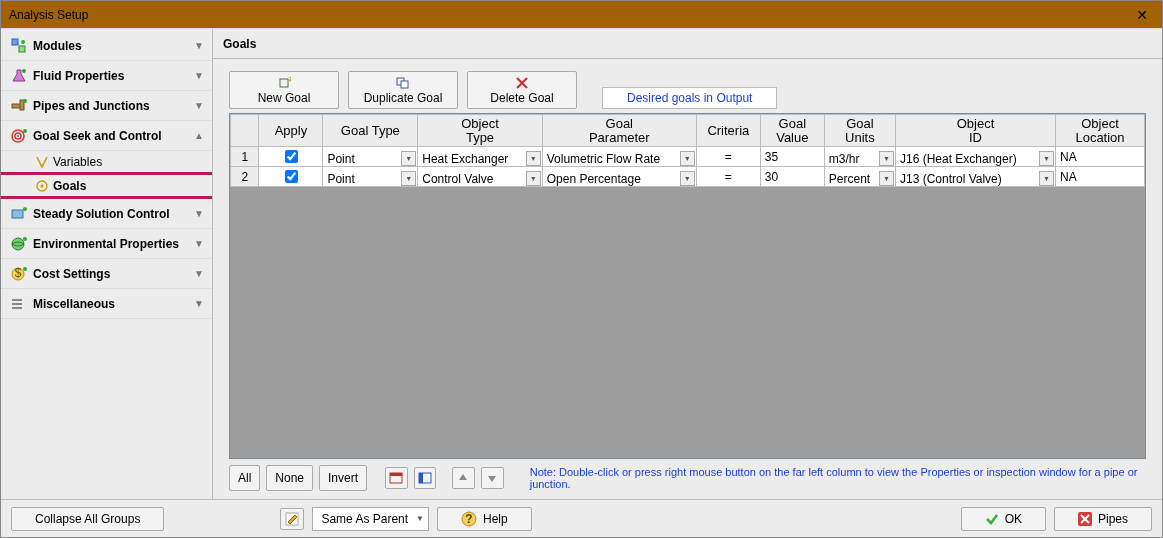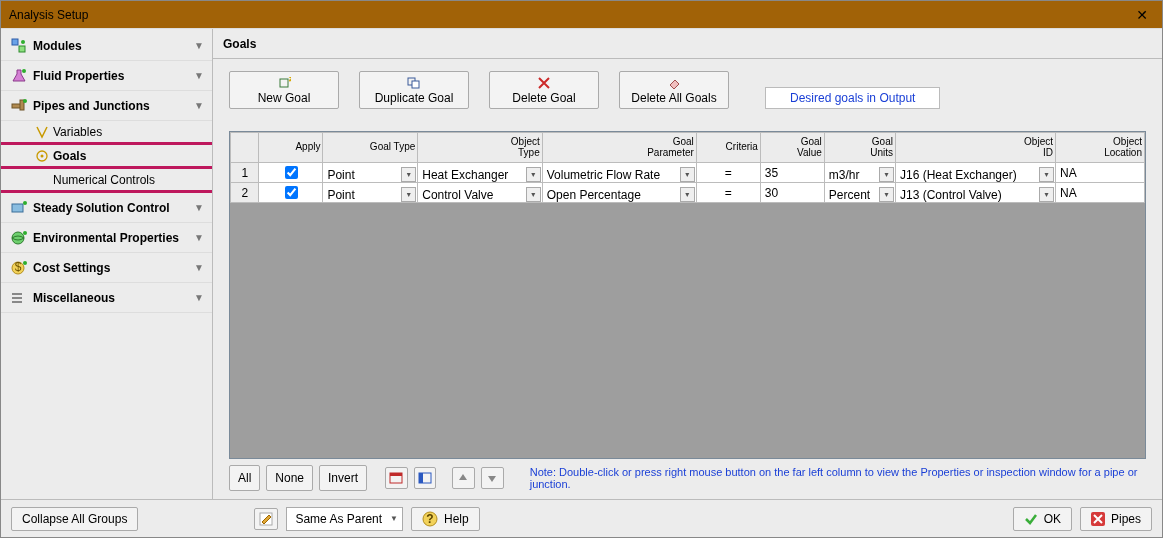--- a/index.html
+++ b/index.html
@@ -13,43 +13,43 @@
 .group { display: flex; align-items: center; height: 30px; padding: 0 8px 0 10px; cursor: pointer; border-bottom: 1px solid #ddd; }
 .group .ico { width: 22px; display: flex; }
 .group .lbl { flex: 1; font-weight: bold; }
 .group .chev { color: #777; font-size: 10px; }
 .subitem { display: flex; align-items: center; height: 24px; padding-left: 34px; cursor: pointer; border-bottom: 3px solid #be185d; }
 .subitem .sico { width: 18px; display: flex; color: #c99a00; }
 .subitem.sel { font-weight: bold; }
 .main { flex: 1; display: flex; flex-direction: column; background: #ececec; min-width: 0; }
 .main-header { height: 30px; border-bottom: 1px solid #bbb; display: flex; align-items: center; padding: 0 10px; font-weight: bold; background: #ececec; }
 .main-area { flex: 1; padding: 12px 16px 8px 16px; display: flex; flex-direction: column; min-height: 0; }
-.toolbar-row { display: flex; gap: 20px; align-items: flex-end; margin-bottom: 22px; }
+.toolbar-row { display: flex; gap: 9px; align-items: flex-end; margin-bottom: 4px; }
 .bigbtn { width: 110px; height: 38px; background: #f3f3f3; border: 1px solid #aaa; border-radius: 2px; display: flex; flex-direction: column; align-items: center; justify-content: center; cursor: pointer; font-size: 11px; }
 .bigbtn .bico { height: 14px; display: flex; align-items: center; justify-content: center; margin-bottom: 1px; }
 .linkbox { flex: 0 0 auto; margin-left: 16px; height: 22px; border: 1px solid #bbb; background: #fff; display: flex; align-items: center; padding: 0 24px; color: #1a3fd6; cursor: pointer; }
 .gridwrap { border: 1px solid #7a8a99; background: #9e9e9e; flex: 1; min-height: 0; display: flex; flex-direction: column; }
 table.grid { border-collapse: collapse; width: 100%; background: #fff; table-layout: fixed; }
 table.grid th, table.grid td { border: 1px solid #bcbcbc; padding: 0; height: 18px; }
-table.grid th { background: #ececec; font-weight: normal; font-size: 10px; line-height: 1.05; padding: 2px 2px; text-align: right; }
+table.grid th { background: #ececec; font-weight: normal; font-size: 13px; line-height: 1.05; padding: 2px 2px; }
 .th-two { height: 30px !important; }
 .rowhdr { background: #ececec; text-align: center; width: 24px; }
 .cell { padding: 0 4px; white-space: nowrap; overflow: hidden; }
 .cellflex { display: flex; align-items: flex-end; height: 100%; }
 .cellflex .val { flex: 1; padding: 0 4px; overflow: hidden; }
 .dd { width: 15px; height: 15px; border: 1px solid #aaa; background: #efefef; display: flex; align-items: center; justify-content: center; font-size: 8px; color: #555; cursor: pointer; margin-right: 1px; }
 .chk { display: flex; align-items: center; justify-content: center; }
 .gridfill { flex: 1; background: #9e9e9e; }
 .util-row { display: flex; align-items: center; gap: 6px; margin-top: 6px; }
 .smbtn { height: 22px; padding: 12px 8px; background: #f3f3f3; border: 1px solid #aaa; border-radius: 2px; cursor: pointer; display: flex; align-items: center; }
 .iconbtn { width: 24px; height: 22px; background: #f3f3f3; border: 1px solid #aaa; border-radius: 2px; cursor: pointer; display: flex; align-items: center; justify-content: center; }
 .note { color: #1a3fd6; font-size: 11px; margin-left: 20px; }
 .footer { height: 38px; border-top: 1px solid #bbb; background: #ececec; display: flex; align-items: center; padding: 0 10px; gap: 8px; }
 .footer .spacer { flex: 1; }
-.ftbtn { height: 24px; padding: 0 10px; background: #f3f3f3; border: 1px solid #aaa; border-radius: 2px; cursor: pointer; display: flex; align-items: center; gap: 6px; }
+.ftbtn { height: 24px; padding: 0 23px; background: #f3f3f3; border: 1px solid #aaa; border-radius: 2px; cursor: pointer; display: flex; align-items: center; gap: 6px; }
 .drop { height: 24px; border: 1px solid #aaa; background: #fff; display: flex; align-items: center; padding: 0 4px 0 8px; cursor: pointer; gap: 8px; }
 svg { display: block; }
 </style>
 </head>
 <body>
 
 <div class="window">
 
   <div class="titlebar">
     <div class="title">Analysis Setup</div>
@@ -84,40 +84,48 @@
         <span class="ico">
             <svg width="16" height="16">
               <rect x="1" y="6" width="10" height="4" fill="#b08a50" stroke="#6e5428"></rect>
               <rect x="9" y="2" width="4" height="10" fill="#b08a50" stroke="#6e5428"></rect>
               <circle cx="14" cy="3" r="2" fill="#2eae2e"></circle>
             </svg>
           </span>
         <span class="lbl">Pipes and Junctions</span>
         <span class="chev">▼</span>
       </div>
+      <div class="group">
+        <span class="ico">
+            <svg width="16" height="16">
+              <circle cx="7" cy="8" r="6" fill="none" stroke="#cc3a3a" stroke-width="1.5"></circle>
+              <circle cx="7" cy="8" r="3" fill="none" stroke="#cc3a3a" stroke-width="1.5"></circle>
+              <circle cx="7" cy="8" r="1" fill="#cc3a3a"></circle>
+              <circle cx="14" cy="3" r="2" fill="#2eae2e"></circle>
+            </svg>
+          </span>
+        <span class="lbl">Goal Seek and Control</span>
+        <span class="chev">▲</span>
+      </div>
       <div class="subitem">
         <span class="sico">
             <svg width="14" height="14">
               <path d="M2 2 L7 12 L12 2" fill="none" stroke="#c99a00" stroke-width="1.5"></path>
             </svg>
           </span>
         <span>Variables</span>
       </div>
       <div class="subitem sel">
         <span class="sico">
             <svg width="14" height="14">
               <circle cx="7" cy="7" r="5" fill="none" stroke="#c99a00" stroke-width="1.3"></circle>
               <circle cx="7" cy="7" r="1.5" fill="#c99a00"></circle>
             </svg>
           </span>
         <span>Goals</span>
-      </div>
-      <div class="subitem">
-        <span class="sico"></span>
-        <span>Numerical Controls</span>
       </div>
       <div class="group">
         <span class="ico">
             <svg width="16" height="16">
               <rect x="1" y="4" width="11" height="8" fill="#8abde0" stroke="#3a6e99"></rect>
               <circle cx="14" cy="3" r="2" fill="#2eae2e"></circle>
             </svg>
           </span>
         <span class="lbl">Steady Solution Control</span>
         <span class="chev">▼</span>
@@ -180,28 +188,20 @@
               </span>
             <span>Duplicate Goal</span>
           </div>
           <div class="bigbtn">
             <span class="bico">
                 <svg width="12" height="12">
                   <path d="M1 1 L11 11 M11 1 L1 11" stroke="#cc2a2a" stroke-width="2"></path>
                 </svg>
               </span>
             <span>Delete Goal</span>
-          </div>
-          <div class="bigbtn">
-            <span class="bico">
-                <svg width="14" height="12">
-                  <path d="M3 8 L8 3 L12 7 L7 12 L3 8 Z" fill="#f0c0c0" stroke="#a05050"></path>
-                </svg>
-              </span>
-            <span>Delete All Goals</span>
           </div>
           <div class="linkbox">
             <span>Desired goals in Output</span>
           </div>
         </div>
 
         <div class="gridwrap">
           <table class="grid">
             <colgroup>
               <col style="width:24px">

